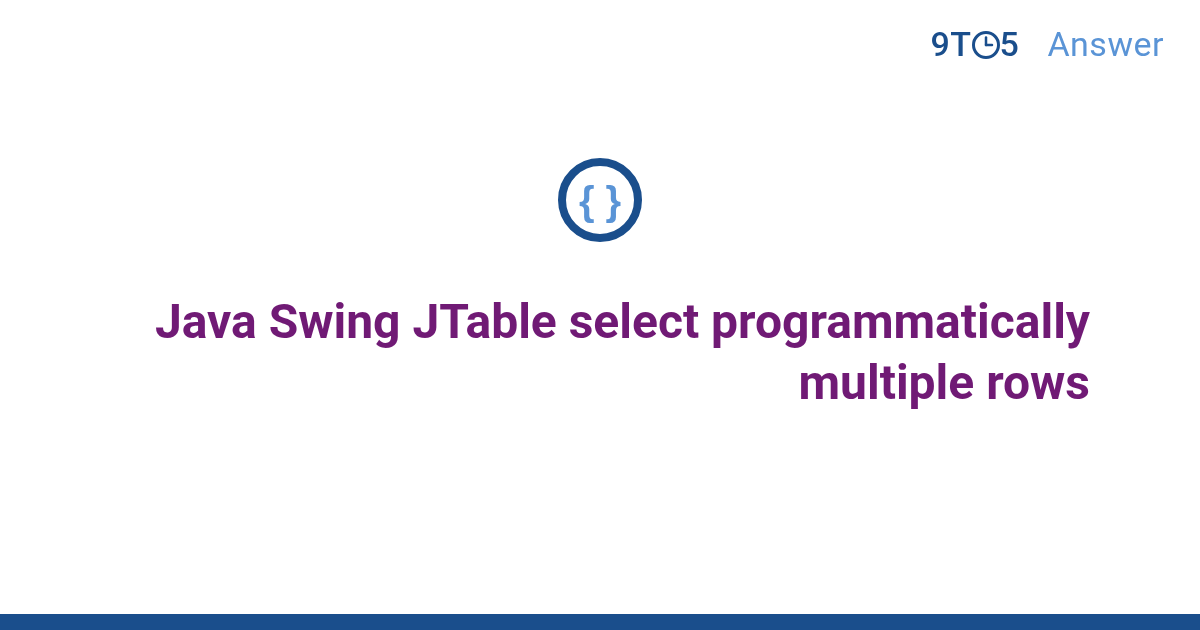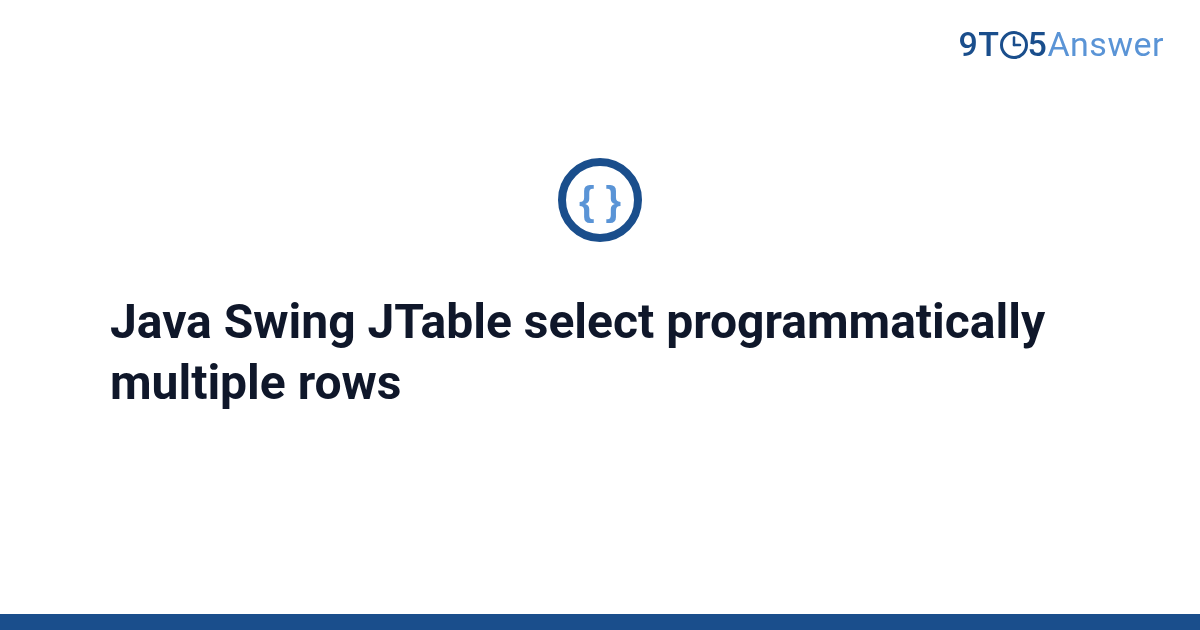--- a/index.html
+++ b/index.html
@@ -21,40 +21,40 @@
       color: #1a4e8c;
     }
     .logo .nine-t { color: #1a4e8c; font-weight: 500; text-align: right; }
     .logo .clock-o {
       display: inline-flex;
       width: 30px; height: 30px;
       vertical-align: -4px;
       margin: 0 -1px;
     }
     .logo .five { color: #1a4e8c; font-weight: 500; }
-    .logo .answer { color: #5a94d6; font-weight: 400; }
+    .logo .answer { color: #5a94d6; font-weight: 400; margin-left: 28px; }
     .center-wrap {
       position: absolute;
       top: 0; left: 0; right: 0; bottom: 0;
       display: flex;
       flex-direction: column;
       align-items: center;
       justify-content: center;
       padding: 0 60px 40px;
     }
     .category-icon {
       width: 86px; height: 86px;
       margin-bottom: 48px;
       margin-top: -20px;
     }
     .title {
       font-size: 48px;
       font-weight: 700;
-      color: #0f172a;
-      text-align: left;
+      color: #701a75;
+      text-align: right;
       line-height: 1.28;
       max-width: 980px;
     }
     .bottom-bar {
       position: absolute;
       left: 0; right: 0; bottom: 0;
       height: 16px;
       background: #1a4e8c;
     }
   </style>

